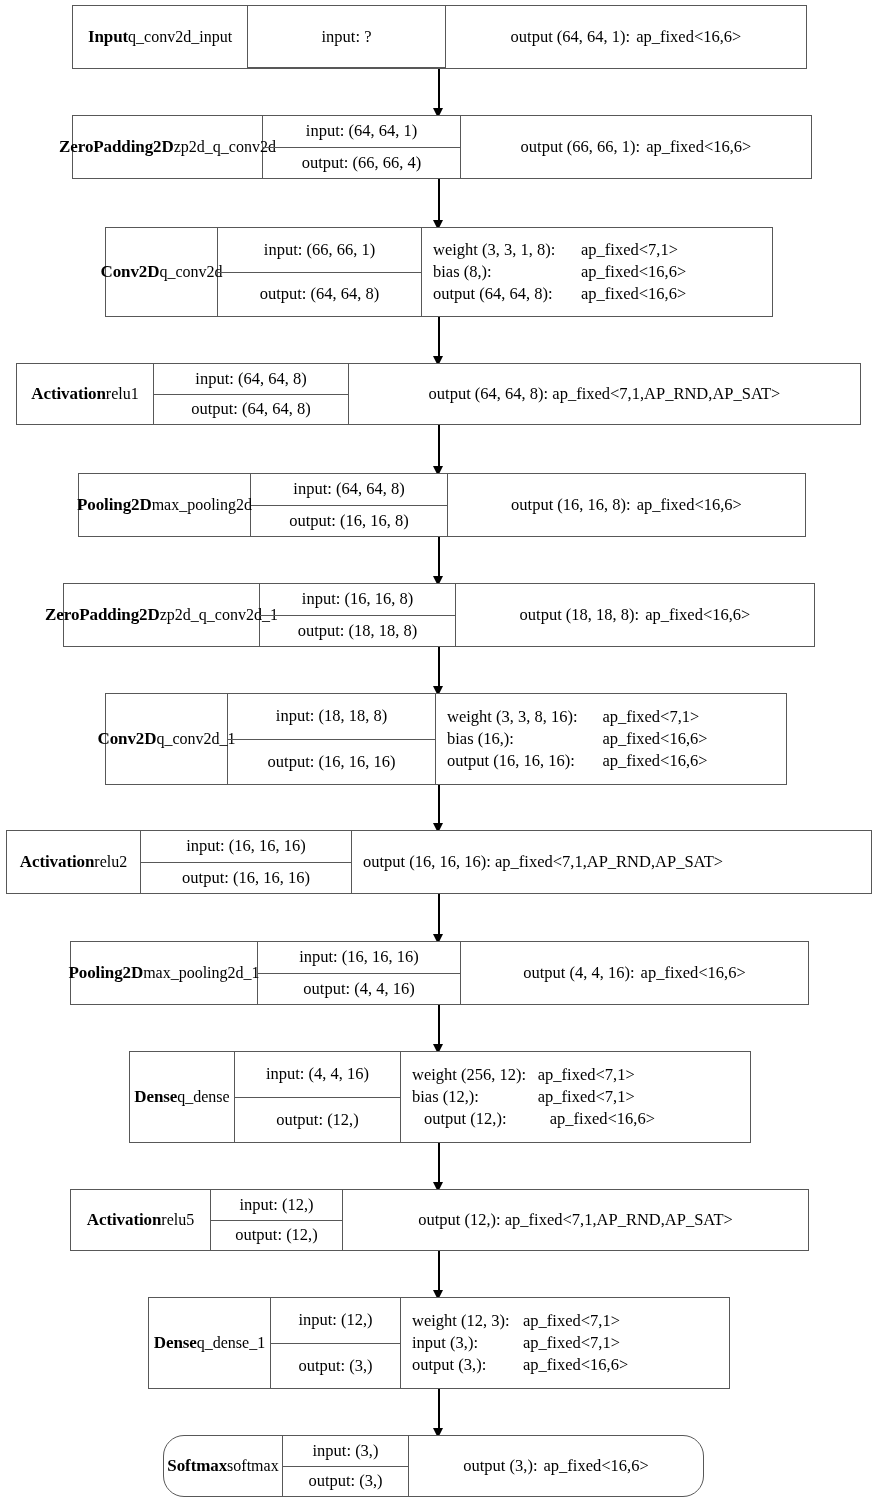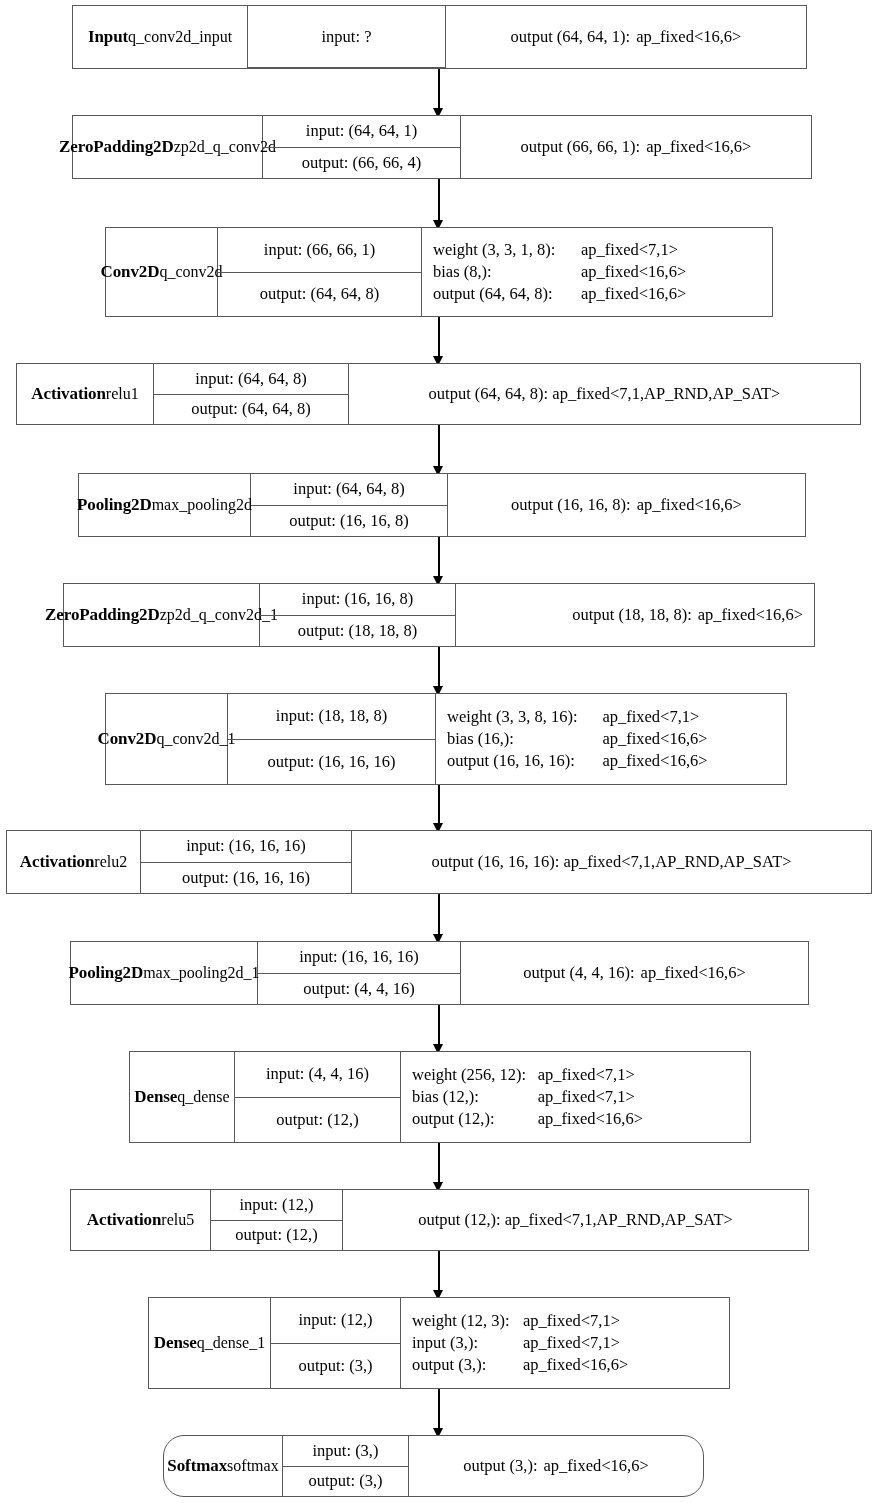--- a/index.html
+++ b/index.html
@@ -232,21 +232,21 @@
     </div>
     <div class="node" style="left: 63px; top: 583px; width: 752px; height: 64px;">
       <div class="cell-name" style="width: 196px;">
         <div class="cls">ZeroPadding2D</div>
         <div class="inst">zp2d_q_conv2d_1</div>
       </div>
       <div class="cell-io" style="width: 196px;">
         <div class="io-row top">input: (16, 16, 8)</div>
         <div class="io-row">output: (18, 18, 8)</div>
       </div>
-      <div class="cell-prec center" style="align-items: flex-end;">
+      <div class="cell-prec center" style="align-items: center;">
         <div class="prec-line">
           <span class="prec-label">output (18, 18, 8):</span>
           <span class="prec-type" style="margin-left: 6px;">ap_fixed&lt;16,6&gt;</span>
         </div>
       </div>
     </div>
     <div class="node" style="left: 105px; top: 693px; width: 682px; height: 92px;">
       <div class="cell-name" style="width: 122px;">
         <div class="cls">Conv2D</div>
         <div class="inst">q_conv2d_1</div>
@@ -272,21 +272,21 @@
     </div>
     <div class="node" style="left: 6px; top: 830px; width: 866px; height: 64px;">
       <div class="cell-name" style="width: 134px;">
         <div class="cls">Activation</div>
         <div class="inst">relu2</div>
       </div>
       <div class="cell-io" style="width: 211px;">
         <div class="io-row top">input: (16, 16, 16)</div>
         <div class="io-row">output: (16, 16, 16)</div>
       </div>
-      <div class="cell-prec center" style="align-items: center;">
+      <div class="cell-prec center" style="">
         <div class="prec-line">
           <span class="prec-label">output (16, 16, 16): ap_fixed&lt;7,1,AP_RND,AP_SAT&gt;</span>
         </div>
       </div>
     </div>
     <div class="node" style="left: 70px; top: 941px; width: 739px; height: 64px;">
       <div class="cell-name" style="width: 187px;">
         <div class="cls">Pooling2D</div>
         <div class="inst">max_pooling2d_1</div>
       </div>
@@ -313,21 +313,21 @@
       <div class="cell-prec">
         <div class="prec-line">
           <span class="prec-label" style="min-width: 125.8px;">weight (256, 12):</span>
           <span class="prec-type">ap_fixed&lt;7,1&gt;</span>
         </div>
         <div class="prec-line">
           <span class="prec-label" style="min-width: 125.8px;">bias (12,):</span>
           <span class="prec-type">ap_fixed&lt;7,1&gt;</span>
         </div>
         <div class="prec-line">
-          <span class="prec-label" style="min-width: 125.8px;">output (12,):</span>
+          <span class="prec-label" style="min-width: 125.8px; margin-left: 12px;">output (12,):</span>
           <span class="prec-type">ap_fixed&lt;16,6&gt;</span>
         </div>
       </div>
     </div>
     <div class="node" style="left: 70px; top: 1189px; width: 739px; height: 62px;">
       <div class="cell-name" style="width: 140px;">
         <div class="cls">Activation</div>
         <div class="inst">relu5</div>
       </div>
       <div class="cell-io" style="width: 132px;">

